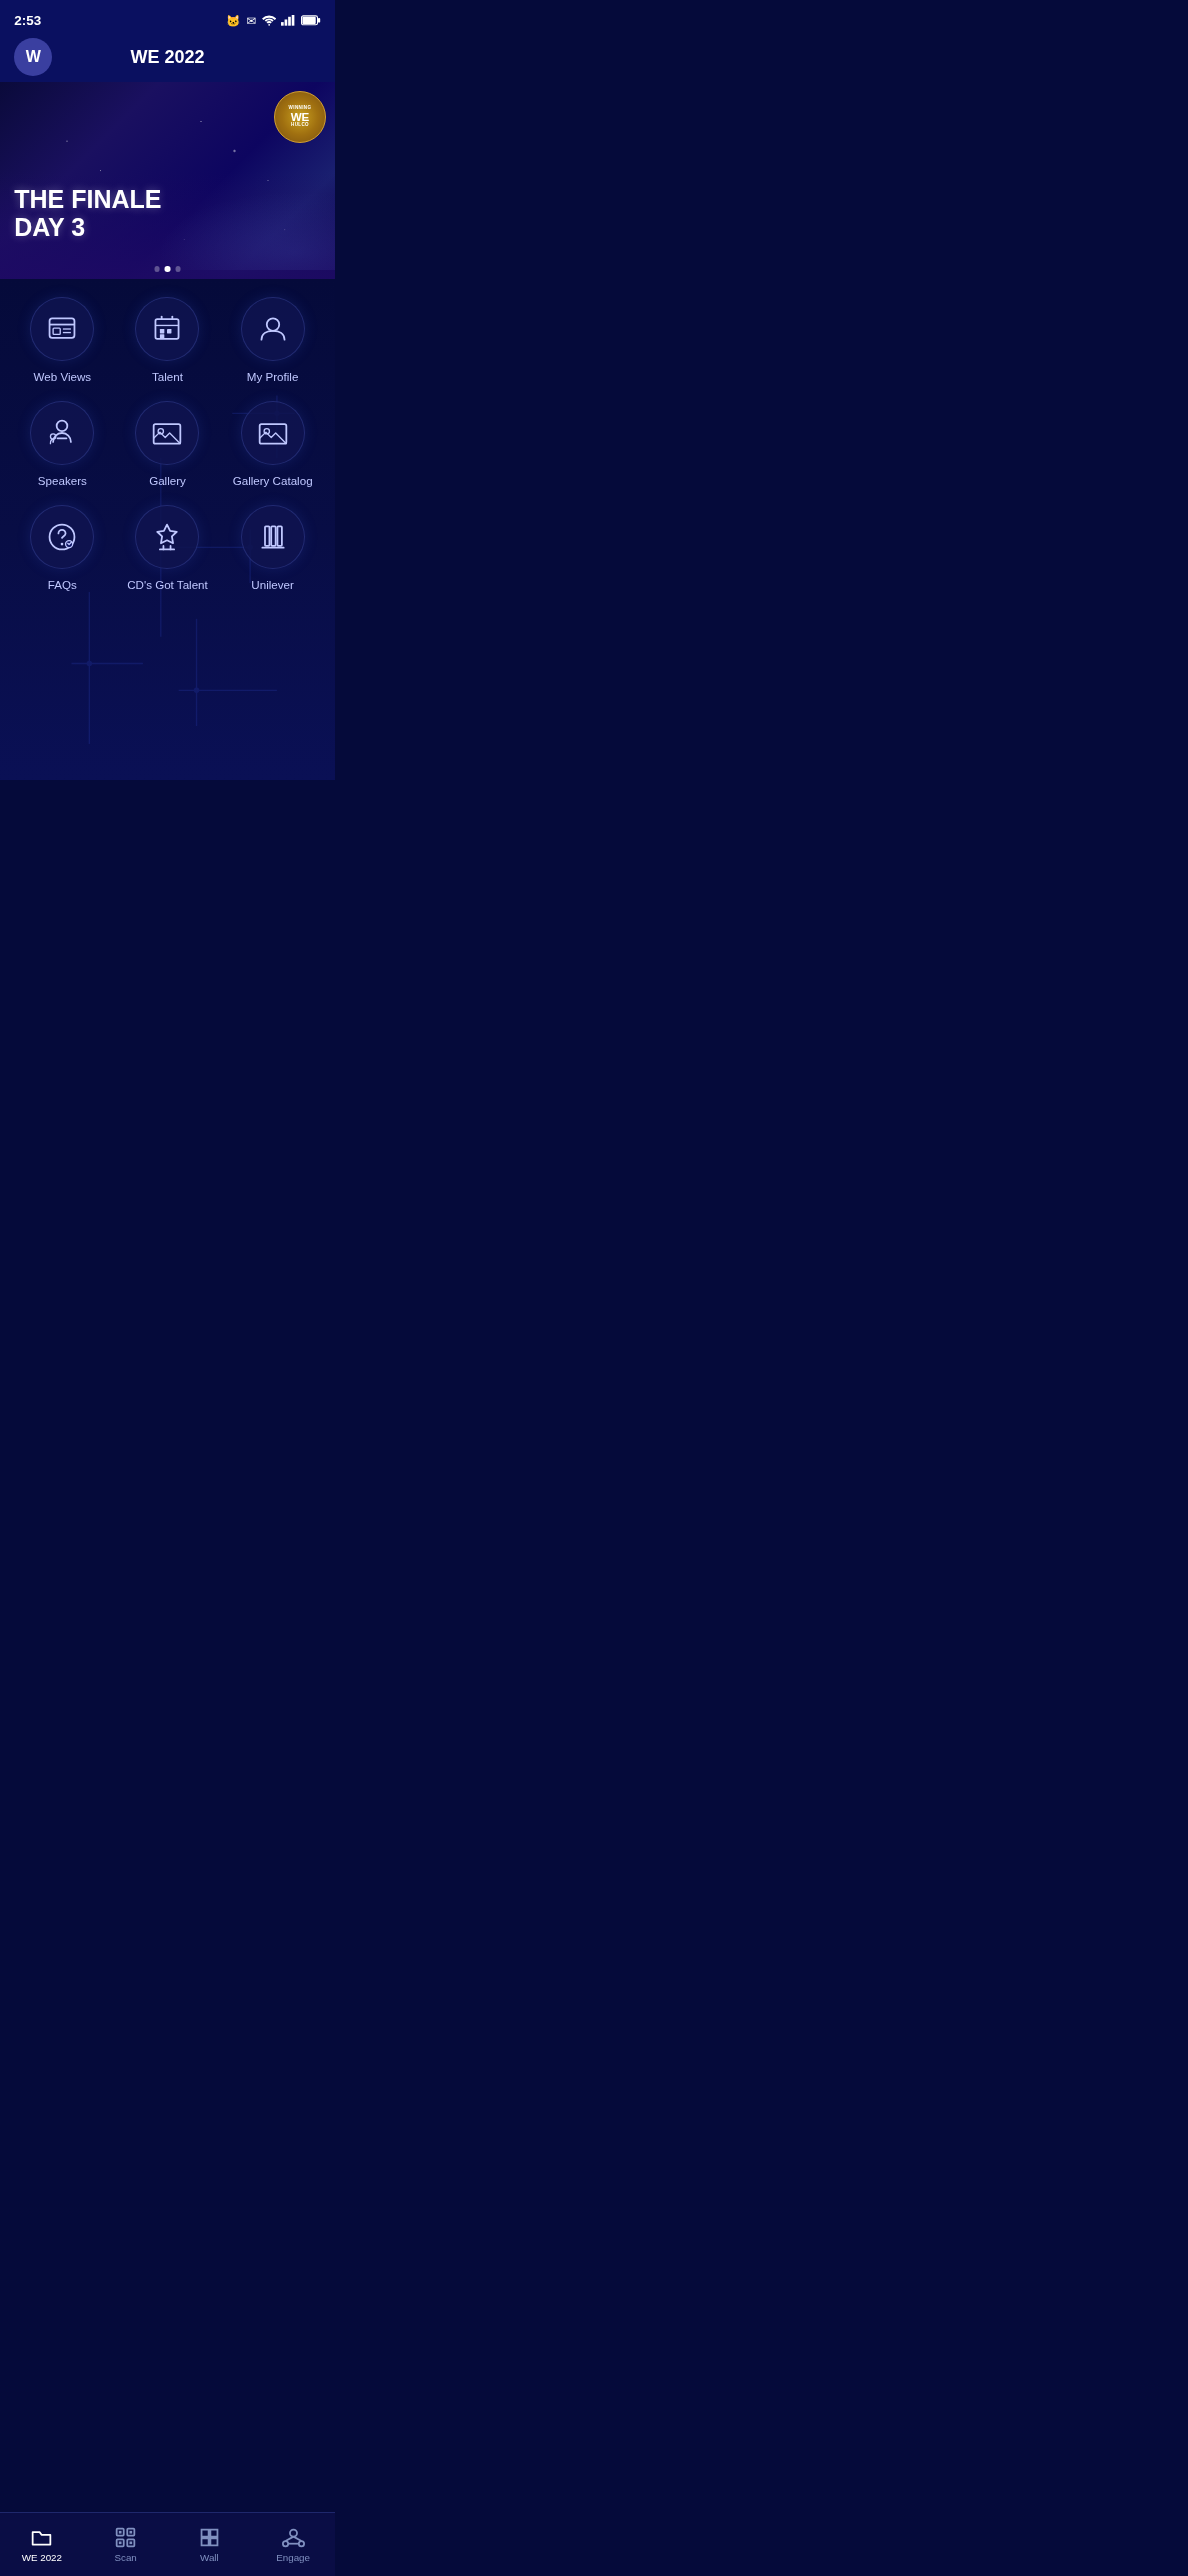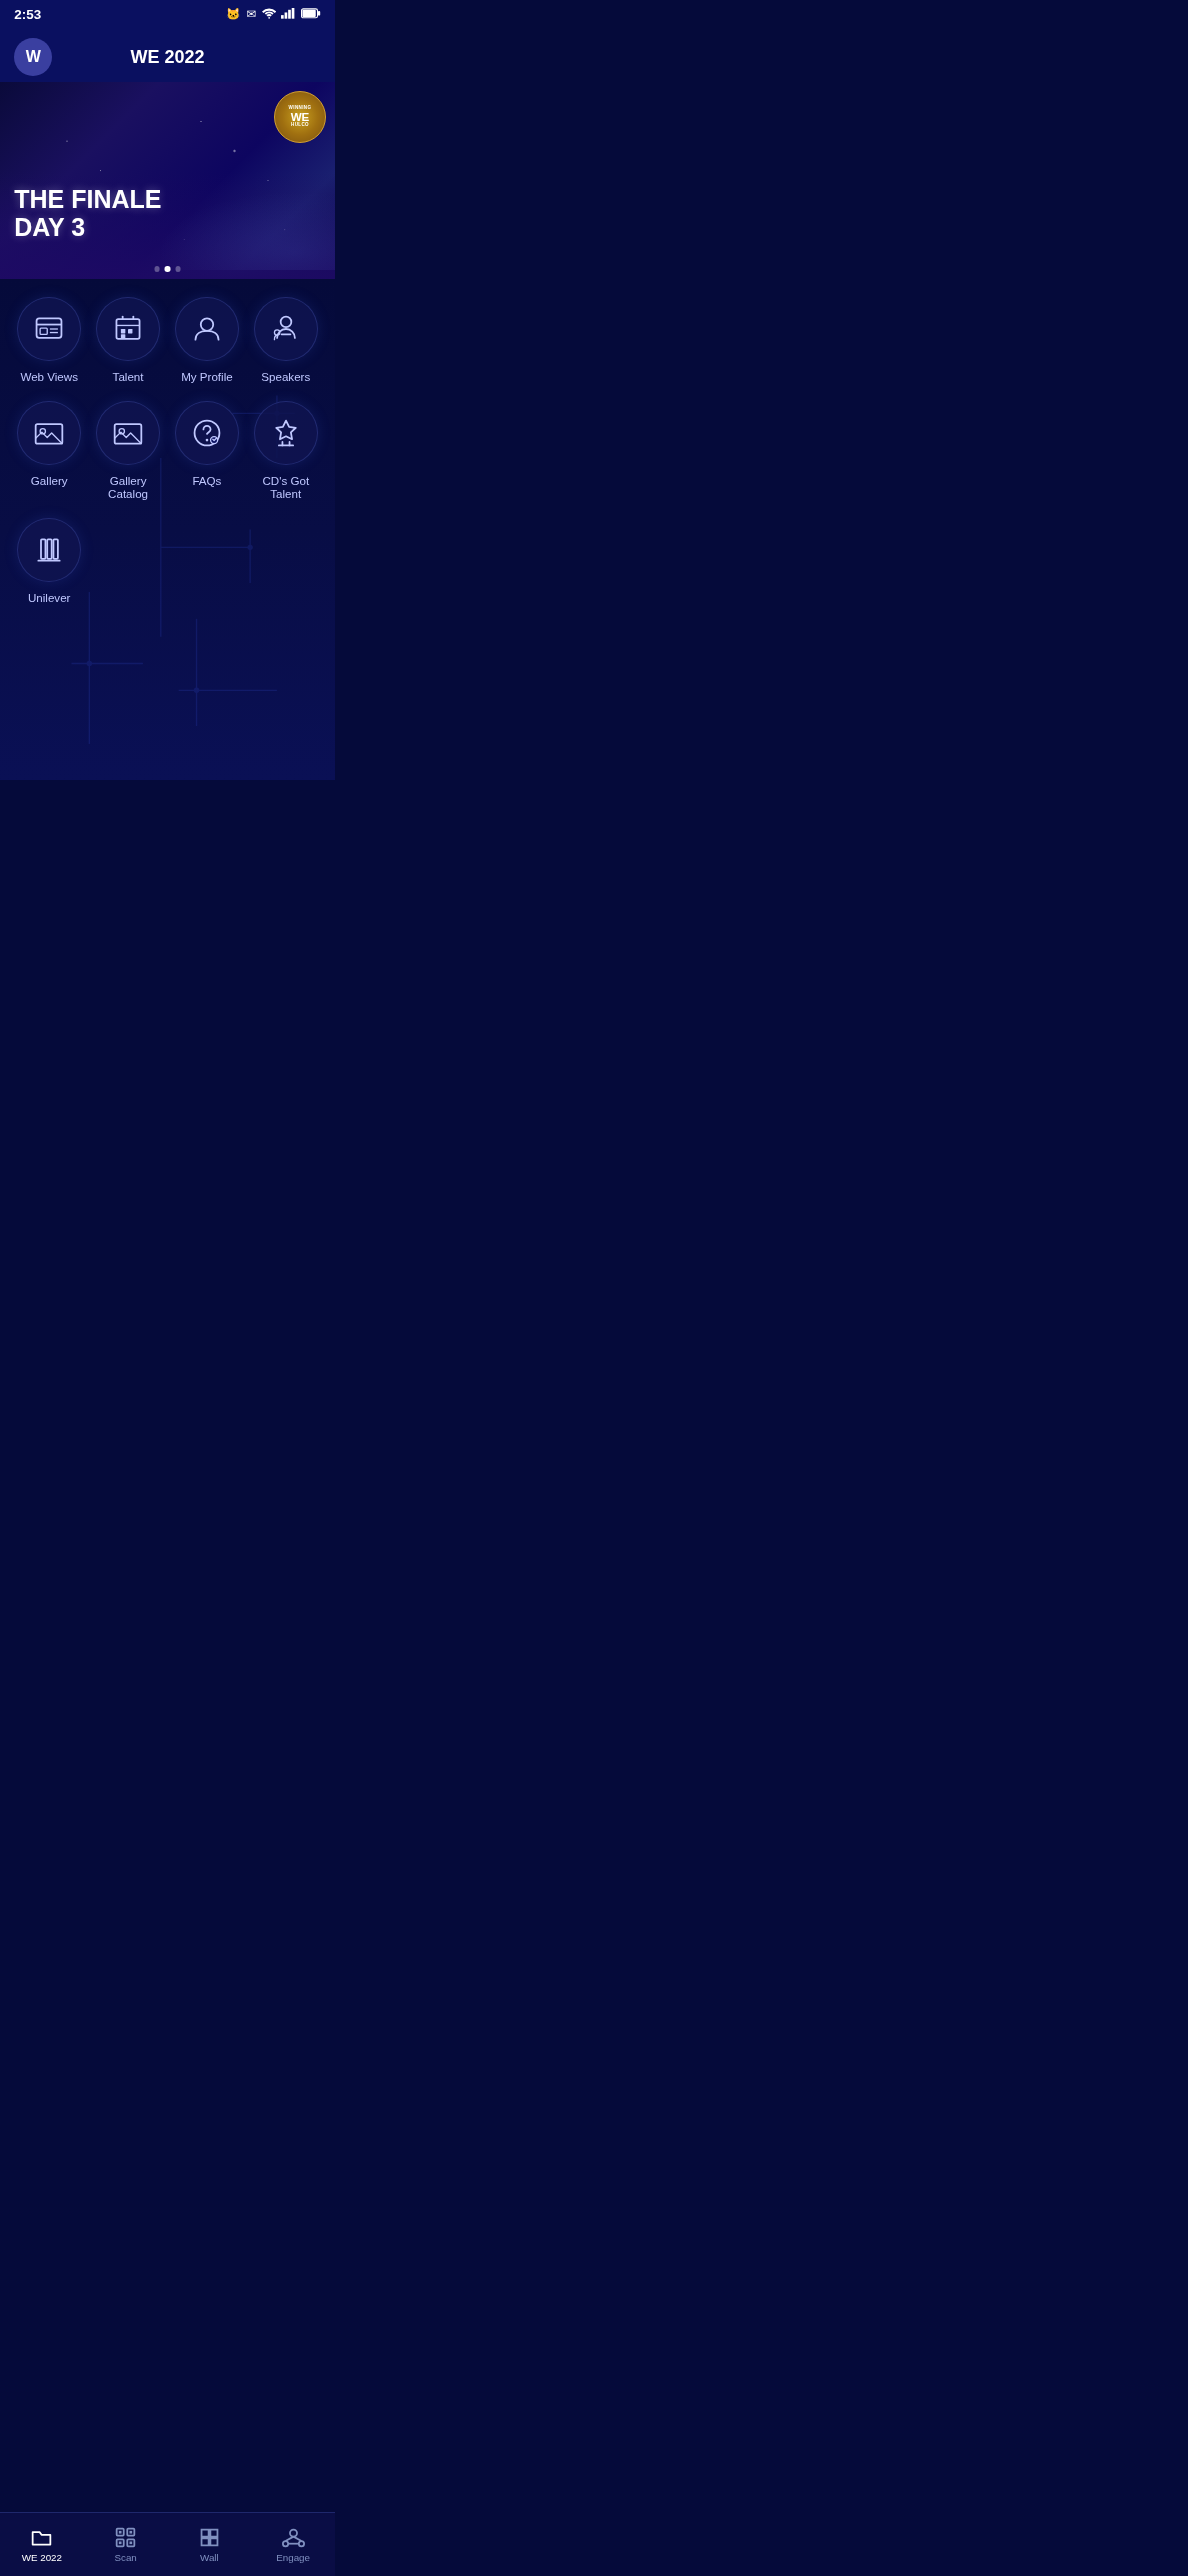--- a/index.html
+++ b/index.html
@@ -12,21 +12,21 @@
       background: #050a3a;
       color: white;
       overflow-x: hidden;
       position: relative;
     }
 
     
     .status-bar {
       display: flex;
       justify-content: space-between;
-      align-items: flex-start;
+      align-items: flex-end;
       padding: 7.2px 14.3px 3.6px;
       background: #0a1060;
       height: 32px;
       gap: 17px;
     }
     .status-time {
       font-size: 13.4px;
       font-weight: 600;
       color: white;
     }
@@ -188,21 +188,21 @@
       opacity: 0.15;
     }
     .circuit-overlay svg {
       width: 100%;
       height: 100%;
     }
 
     
     .icon-grid {
       display: grid;
-      grid-template-columns: repeat(4, 1fr);
+      grid-template-columns: repeat(3, 1fr);
       gap: 18px 9px;
       position: relative;
       z-index: 1;
     }
     .grid-item {
       display: flex;
       flex-direction: column;
       align-items: center;
       gap: 9px;
       cursor: pointer;

